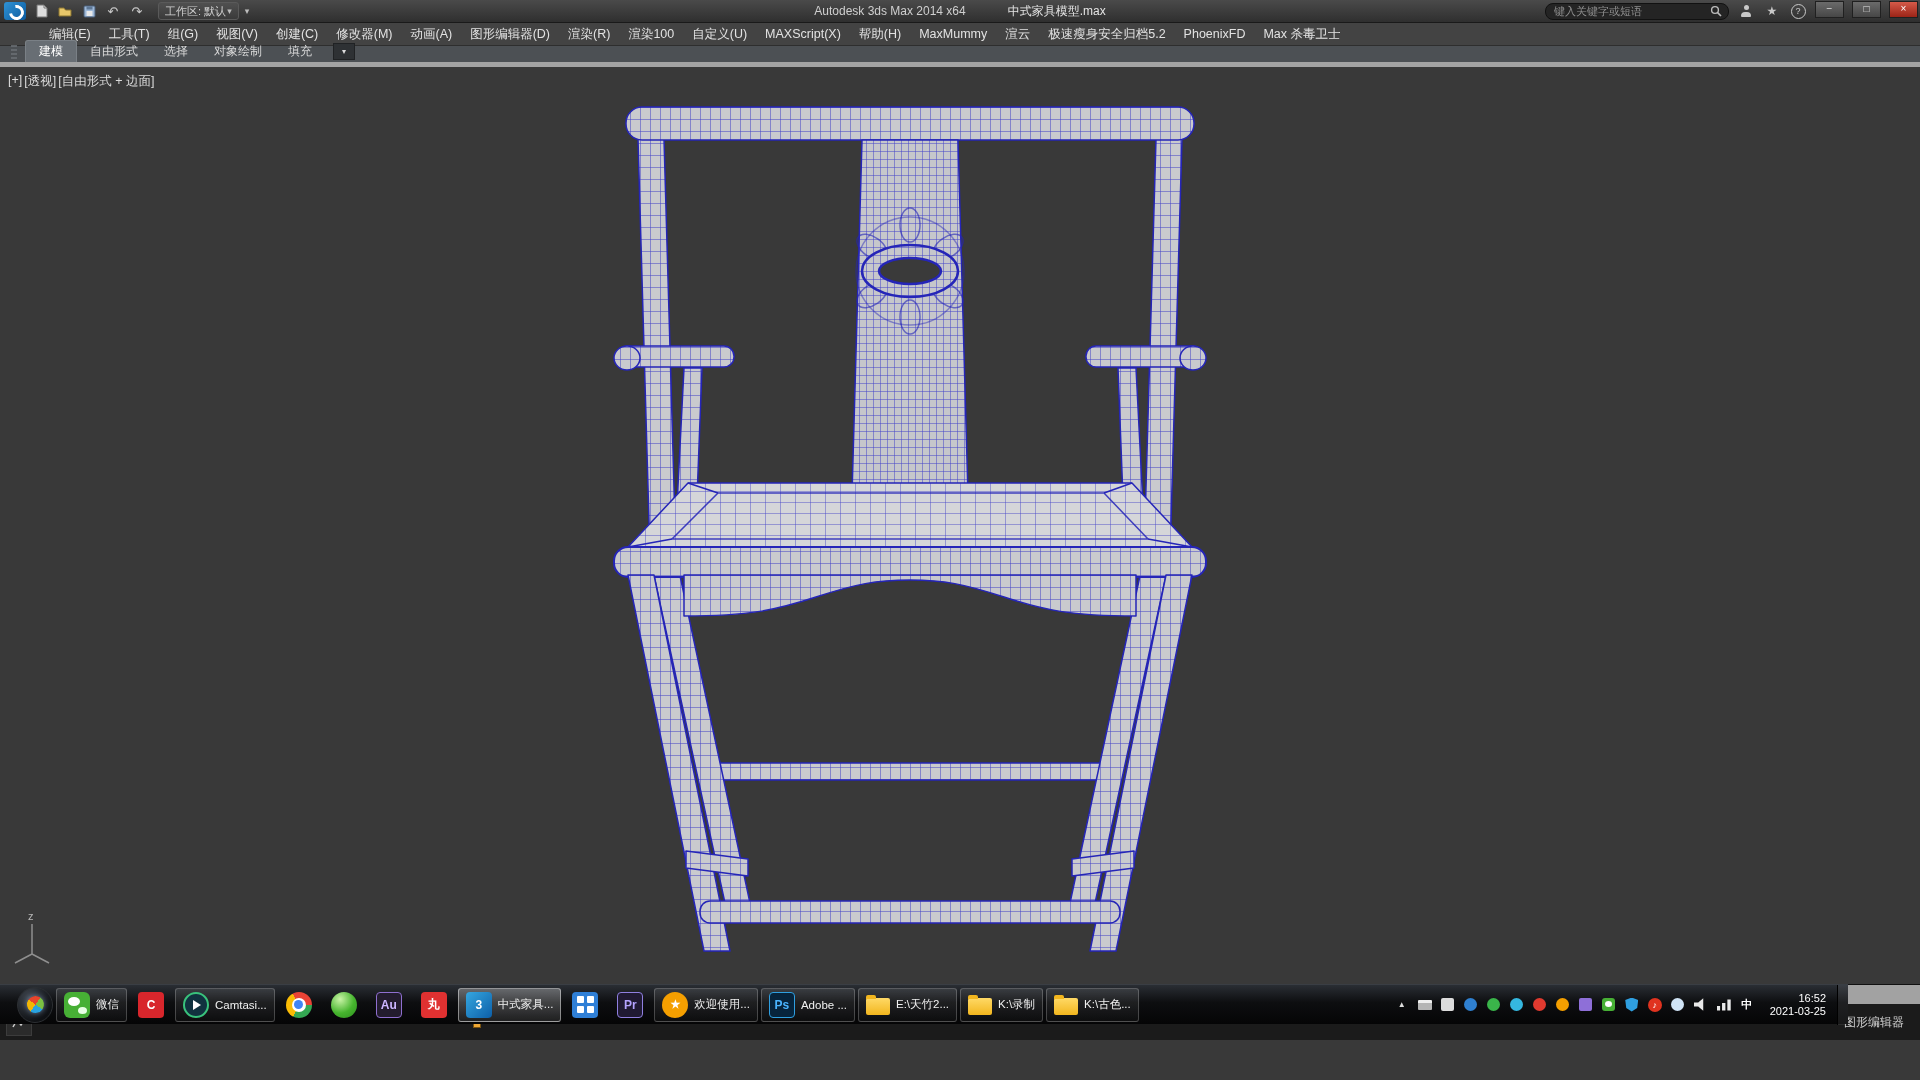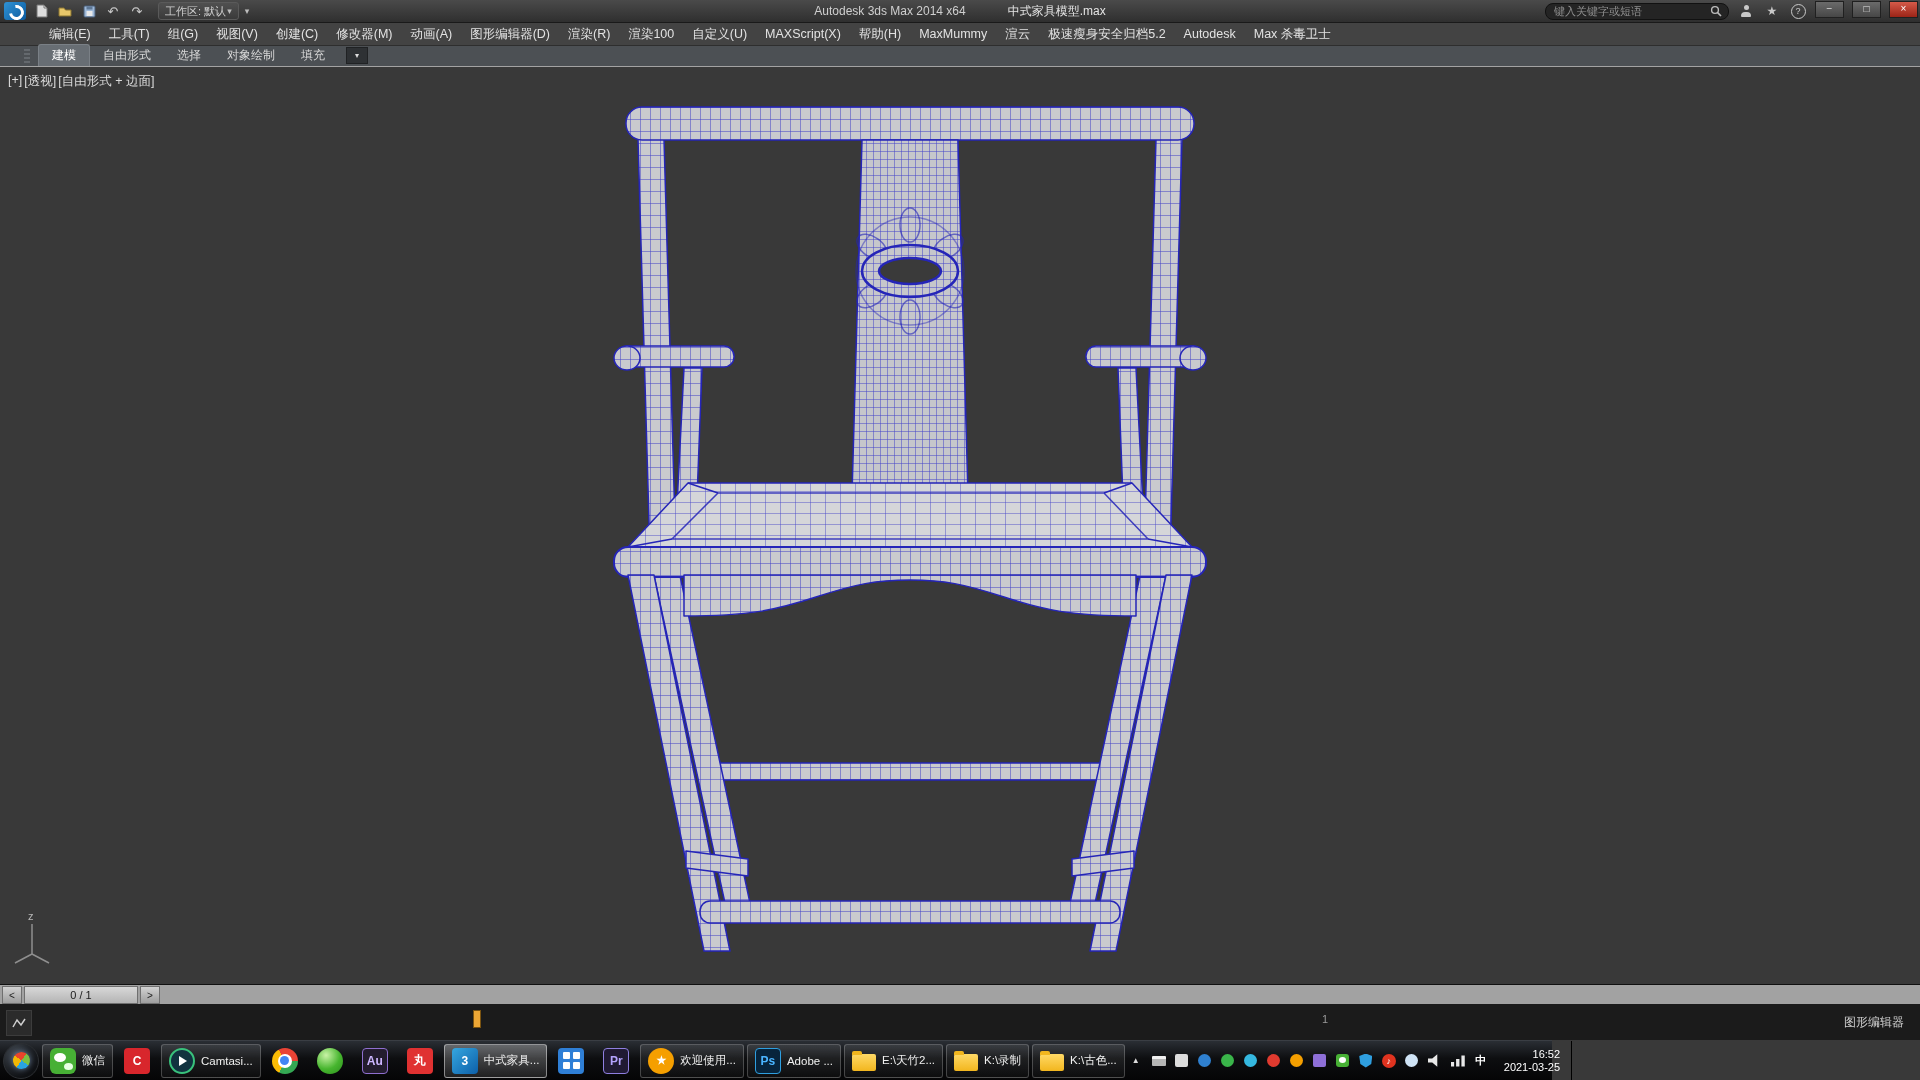--- a/index.html
+++ b/index.html
@@ -37,21 +37,21 @@
     background:linear-gradient(#6b6b6b,#464646);border:1px solid #202020;color:#e0e0e0;font-size:10px;line-height:1}
   .winbtn.close{background:linear-gradient(#d55a49,#9c2417);color:#fff}
 
   
   #menubar{position:absolute;left:0;top:23px;width:1920px;height:23px;background:#434343;
     display:flex;align-items:center;padding-left:40px;box-sizing:border-box;border-bottom:1px solid #2e2e2e}
   .menu-item{color:#e2e2e2;font-size:12.5px;padding:9px 9px;line-height:23px;white-space:nowrap;cursor:default}
 
   
   #ribbonbar{position:absolute;left:0;top:46px;width:1920px;height:21px;background:#4c5054;
-    display:flex;align-items:flex-end;padding-left:24px;box-sizing:border-box;border-bottom:1px solid #a3a3a3}
+    display:flex;align-items:flex-end;padding-left:11px;box-sizing:border-box;border-bottom:5px solid #a3a3a3}
   .grip{width:6px;height:14px;margin:0 8px 3px 0;background:repeating-linear-gradient(#6a6f74 0 2px,transparent 2px 4px);opacity:.8}
   .rtab{color:#d8d8d8;font-size:12px;padding:2px 13px;line-height:17px;white-space:nowrap}
   .rtab.active{background:#686e74;color:#fff;border-radius:3px 3px 0 0;border:1px solid #7a8086;border-bottom:none}
   .rcaret{width:20px;height:15px;margin:0 0 2px 8px;background:#2e3134;border:1px solid #202224;color:#ddd;
     font-size:8px;display:flex;align-items:center;justify-content:center}
 
   
   #viewport{position:absolute;left:0;top:67px;width:1920px;height:917px;background:#393939;overflow:hidden}
   #vp-label{position:absolute;left:8px;top:6px;font-size:12.5px;color:#dcdcdc;display:flex;gap:2px}
   #vp-label span{cursor:default}
@@ -69,23 +69,23 @@
 
   
   #trackstrip{position:absolute;left:0;top:1004px;width:1920px;height:36px;background:#1b1b1b;color:#bbb}
   #curve-btn{position:absolute;left:6px;top:6px;width:24px;height:24px;background:#2b2b2b;border:1px solid #3c3c3c;
     display:flex;align-items:center;justify-content:center}
   #key-marker{position:absolute;left:473px;top:6px;width:6px;height:16px;background:#eda735;border:1px solid #7a5310}
   #frame-end{position:absolute;left:1322px;top:9px;font-size:11px;color:#9a9a9a}
   #expert-btn{position:absolute;right:10px;top:8px;font-size:12px;color:#d0d0d0;padding:2px 6px;cursor:default}
 
   
-  #taskbar{position:absolute;left:0;top:1040px;width:1552px;height:40px;
+  #taskbar{position:absolute;left:0;top:984px;width:1848px;height:40px;
     background:linear-gradient(#2a2e34,#0d0e10 45%,#050506);border-top:1px solid #3a3e44;
-    display:flex;align-items:center;gap:3px;padding-left:3px;box-sizing:border-box}
+    display:flex;align-items:center;gap:3px;padding-left:17px;box-sizing:border-box}
   #start-orb{width:34px;height:34px;border-radius:50%;flex:0 0 auto;
     background:radial-gradient(circle at 35% 30%,#434a53,#0f1114 72%);border:1px solid #2c2f33;
     display:flex;align-items:center;justify-content:center}
   #start-orb .flag{width:17px;height:17px;border-radius:50%;transform:rotate(-10deg);
     background:conic-gradient(from 45deg,#7bc043 0 25%,#29a3e0 0 50%,#f2b705 0 75%,#e8452c 0);
     box-shadow:0 0 5px rgba(160,200,255,.5)}
   .tk-btn{height:32px;display:flex;align-items:center;gap:6px;padding:0 7px;border-radius:3px;
     border:1px solid rgba(255,255,255,.22);
     background:linear-gradient(rgba(255,255,255,.10),rgba(255,255,255,.03));
     color:#f0f0f0;font-size:11.5px;max-width:118px}
@@ -213,21 +213,21 @@
     <span class="menu-item">动画(A)</span>
     <span class="menu-item">图形编辑器(D)</span>
     <span class="menu-item">渲染(R)</span>
     <span class="menu-item">渲染100</span>
     <span class="menu-item">自定义(U)</span>
     <span class="menu-item">MAXScript(X)</span>
     <span class="menu-item">帮助(H)</span>
     <span class="menu-item">MaxMummy</span>
     <span class="menu-item">渲云</span>
     <span class="menu-item">极速瘦身安全归档5.2</span>
-    <span class="menu-item">Autodesk</span>
+    <span class="menu-item">PhoenixFD</span>
     <span class="menu-item">Max 杀毒卫士</span>
   </div>
 
   <div id="ribbonbar">
     <span class="grip"></span>
     <span class="rtab active">建模</span>
     <span class="rtab">自由形式</span>
     <span class="rtab">选择</span>
     <span class="rtab">对象绘制</span>
     <span class="rtab">填充</span>

